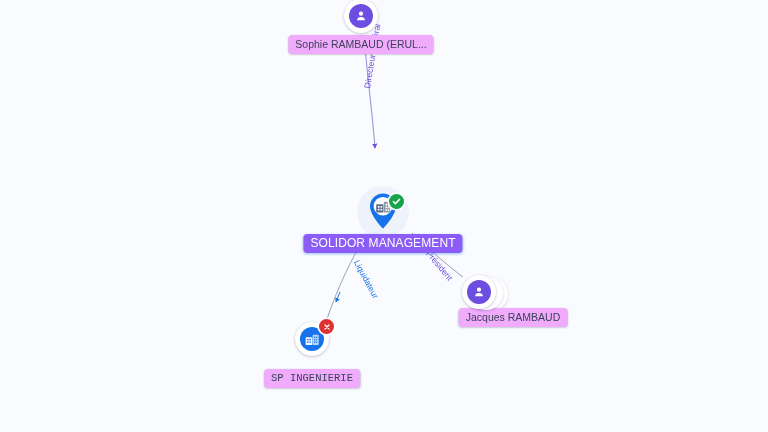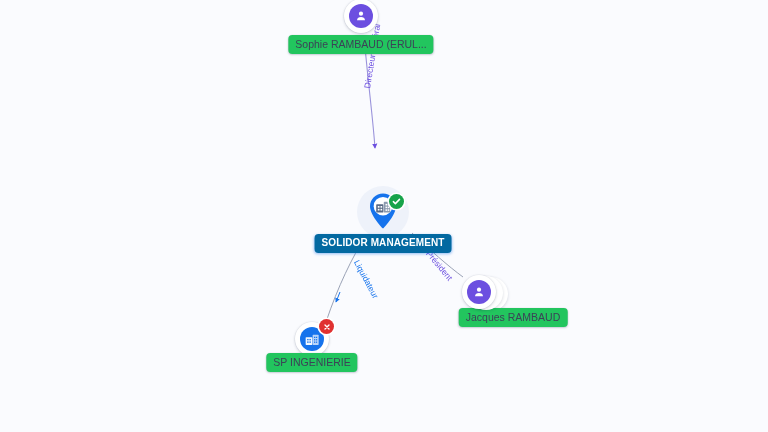--- a/index.html
+++ b/index.html
@@ -31,31 +31,30 @@
   }
   .node-label {
     position: absolute;
     left: 50%;
     transform: translateX(-50%);
     white-space: nowrap;
     font-size: 10.5px;
     line-height: 14px;
     padding: 2px 7px 3px 7px;
     border-radius: 4px;
-    background: #22c55e;
+    background: #f0abfc;
     color: #3c4257;
     box-shadow: 0 1px 2px rgba(26,38,70,.20), 0 0 0 0.5px rgba(26,38,70,.06);
   }
   .node-label.highlight {
-    background: #0369a1;
+    background: #8b5cf6;
     color: #ffffff;
-    font-size: 10px;
+    font-size: 12px;
     letter-spacing: .1px;
     box-shadow: 0 1px 3px rgba(22,115,236,.45);
-    font-weight: bold;
   }
 
   
   .person-disc {
     position: absolute;
     left: 50%;
     top: 50%;
     transform: translate(-50%,-50%);
     width: 34px;
     height: 34px;
@@ -267,16 +266,16 @@
           <rect x="10.8" y="11.5" width="1.5" height="1.5" fill="#1673ec"></rect>
           <rect x="13.1" y="11.5" width="1.5" height="1.5" fill="#1673ec"></rect>
         </svg>
       </span>
     </div>
     <div class="badge ko" style="left:7px; top:-20px;">
       <svg width="8" height="8" viewBox="0 0 12 12">
         <path d="M3 3 L9 9 M9 3 L3 9" fill="none" stroke="#ffffff" stroke-width="2" stroke-linecap="round"></path>
       </svg>
     </div>
-    <div class="node-label" style="top:14px;">SP INGENIERIE</div>
+    <div class="node-label" style="top:30px;font-family:Liberation Mono, monospace;">SP INGENIERIE</div>
   </div>
 
 </div>
 
 </body></html>

